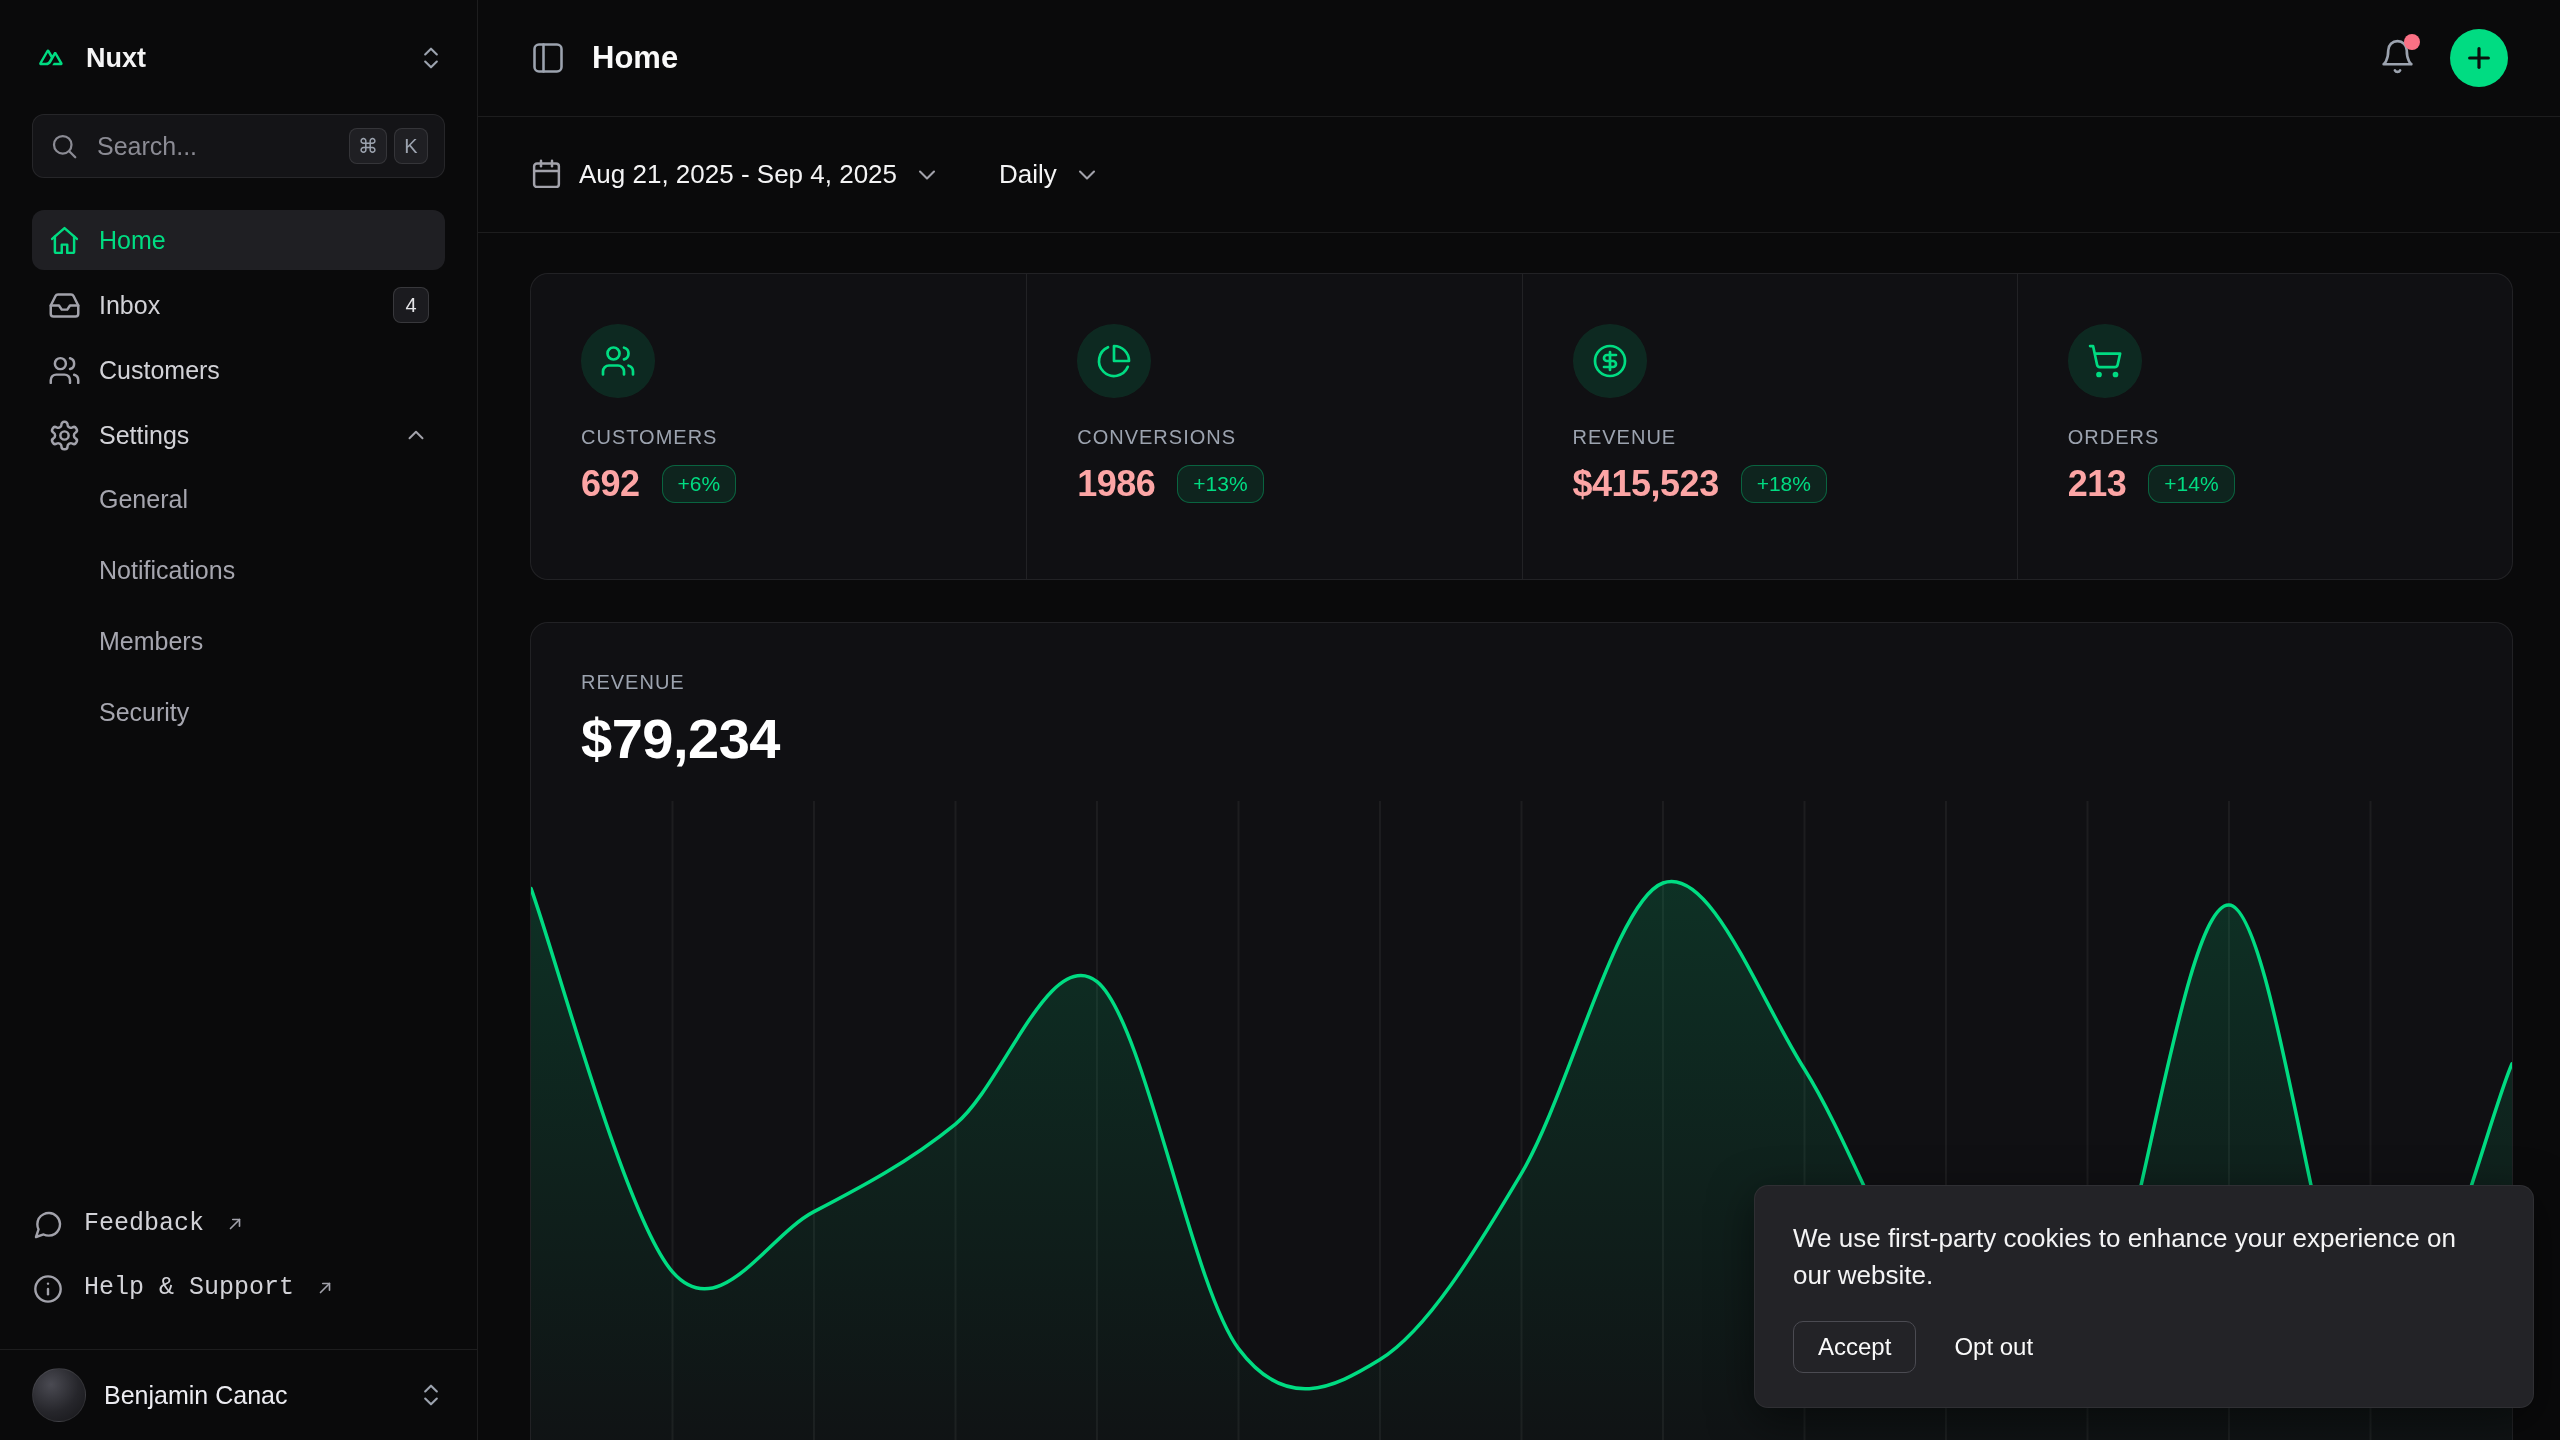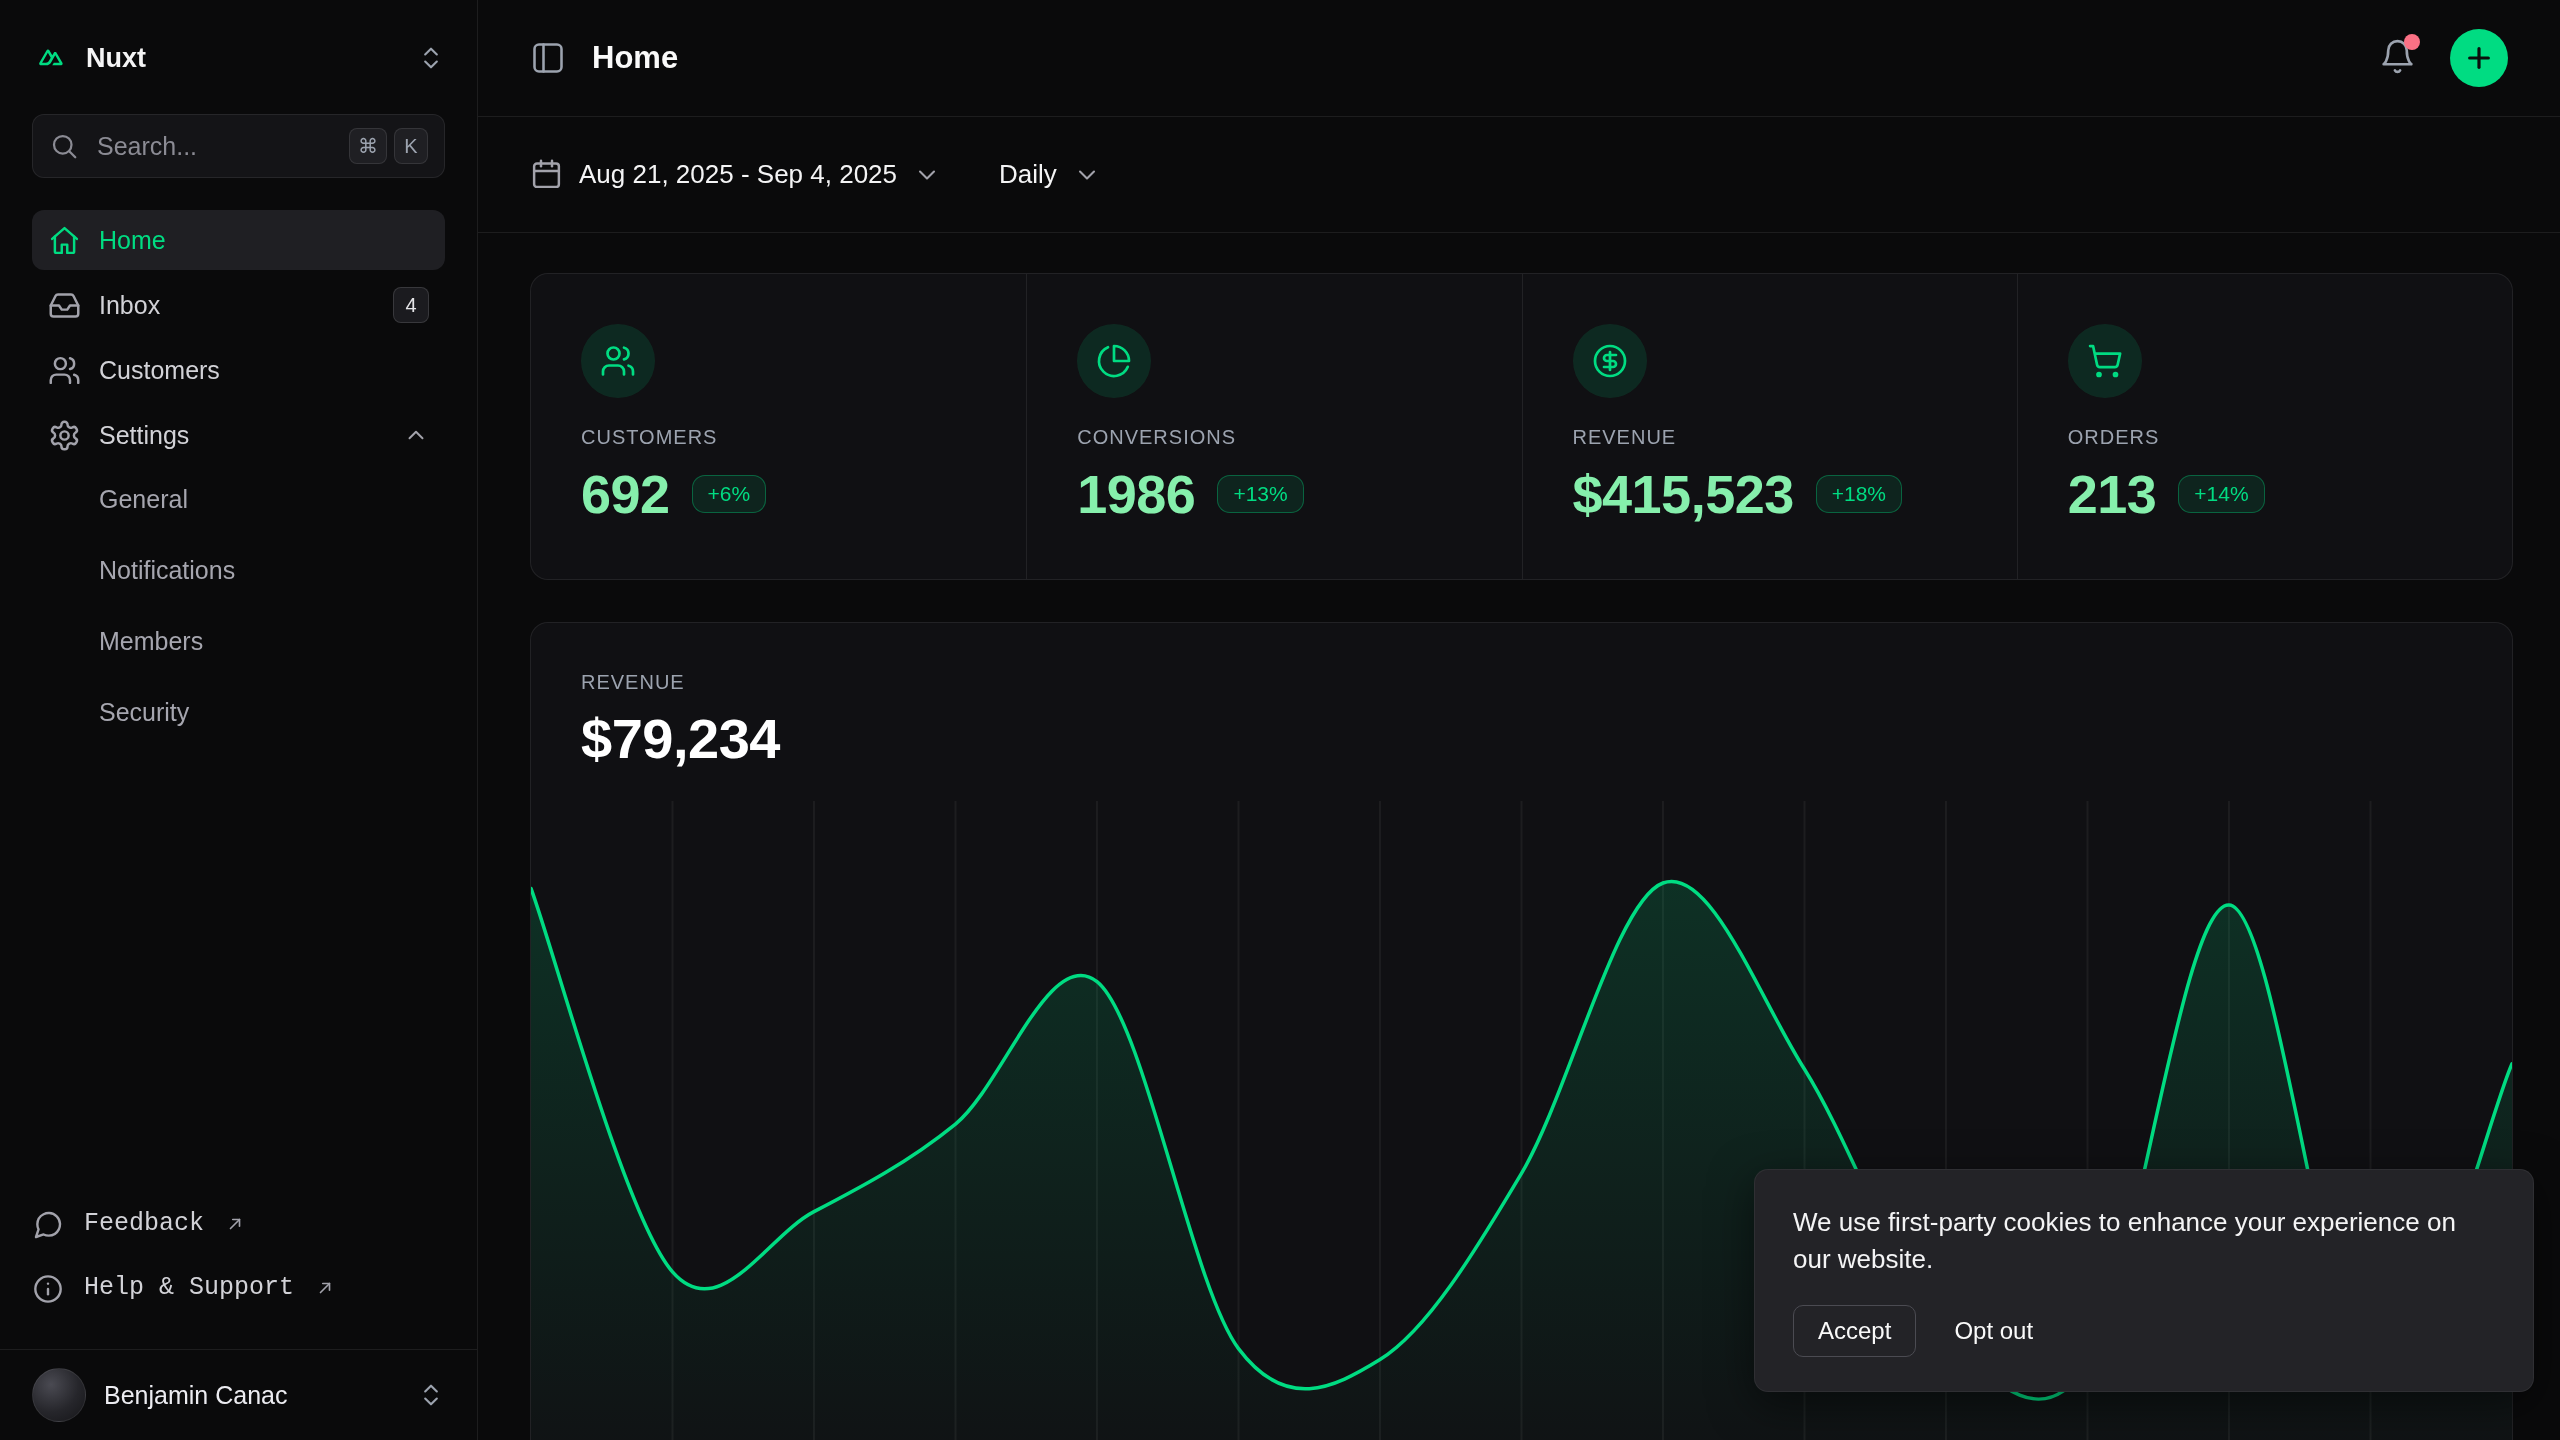--- a/index.html
+++ b/index.html
@@ -120,40 +120,40 @@
   }
   .stat-cell { padding:50px; }
   .stat-cell + .stat-cell { border-left:1px solid rgba(255,255,255,0.08); }
   .stat-icon {
     width:74px; height:74px; border-radius:50%;
     background:rgba(0,220,130,0.13); color:#00dc82;
     display:grid; place-items:center;
   }
   .stat-label { margin-top:28px; font-size:20px; font-weight:500; letter-spacing:1px; color:#9ca3af; }
   .stat-value-row { margin-top:14px; display:flex; align-items:center; gap:22px; }
-  .stat-value { font-size:54px; font-weight:700; color:#86efac; letter-spacing:-0.5px; }
+  .stat-value { font-size:36px; font-weight:700; color:#fca5a5; letter-spacing:-0.5px; }
   .stat-badge {
     font-size:21px; font-weight:500; color:#00dc82;
     background:rgba(0,220,130,0.10); border:1px solid rgba(0,220,130,0.35);
     border-radius:13px; padding:6px 15px;
   }
 
   .revenue-card {
     margin-top:42px; border:1px solid rgba(255,255,255,0.08); border-radius:18px;
     background:#101013; height:890px; overflow:hidden;
   }
   .revenue-head { padding:48px 50px 0; }
   .rev-label { font-size:20px; font-weight:500; letter-spacing:1px; color:#9ca3af; }
   .rev-value { margin-top:12px; font-size:56px; font-weight:700; color:#ffffff; letter-spacing:-0.5px; }
   .chart-wrap { margin-top:30px; }
   #rev-chart { width:100%; height:700px; }
 
   
   .cookie-banner {
-    position:fixed; right:26px; bottom:48px; width:780px;
+    position:fixed; right:26px; bottom:32px; width:780px;
     background:#232327; border:1px solid rgba(255,255,255,0.06);
     border-radius:14px; padding:34px 38px;
     box-shadow:0 12px 44px rgba(0,0,0,0.5); z-index:20;
   }
   .cookie-msg { font-size:26px; line-height:1.45; font-weight:500; color:#f4f4f5; }
   .cookie-actions { margin-top:26px; display:flex; align-items:center; gap:38px; }
   .btn-accept {
     background:transparent; border:1.5px solid #4b4b52; border-radius:10px;
     color:#fafafa; font-size:24px; font-weight:500; font-family:inherit;
     padding:11px 24px; cursor:pointer;

